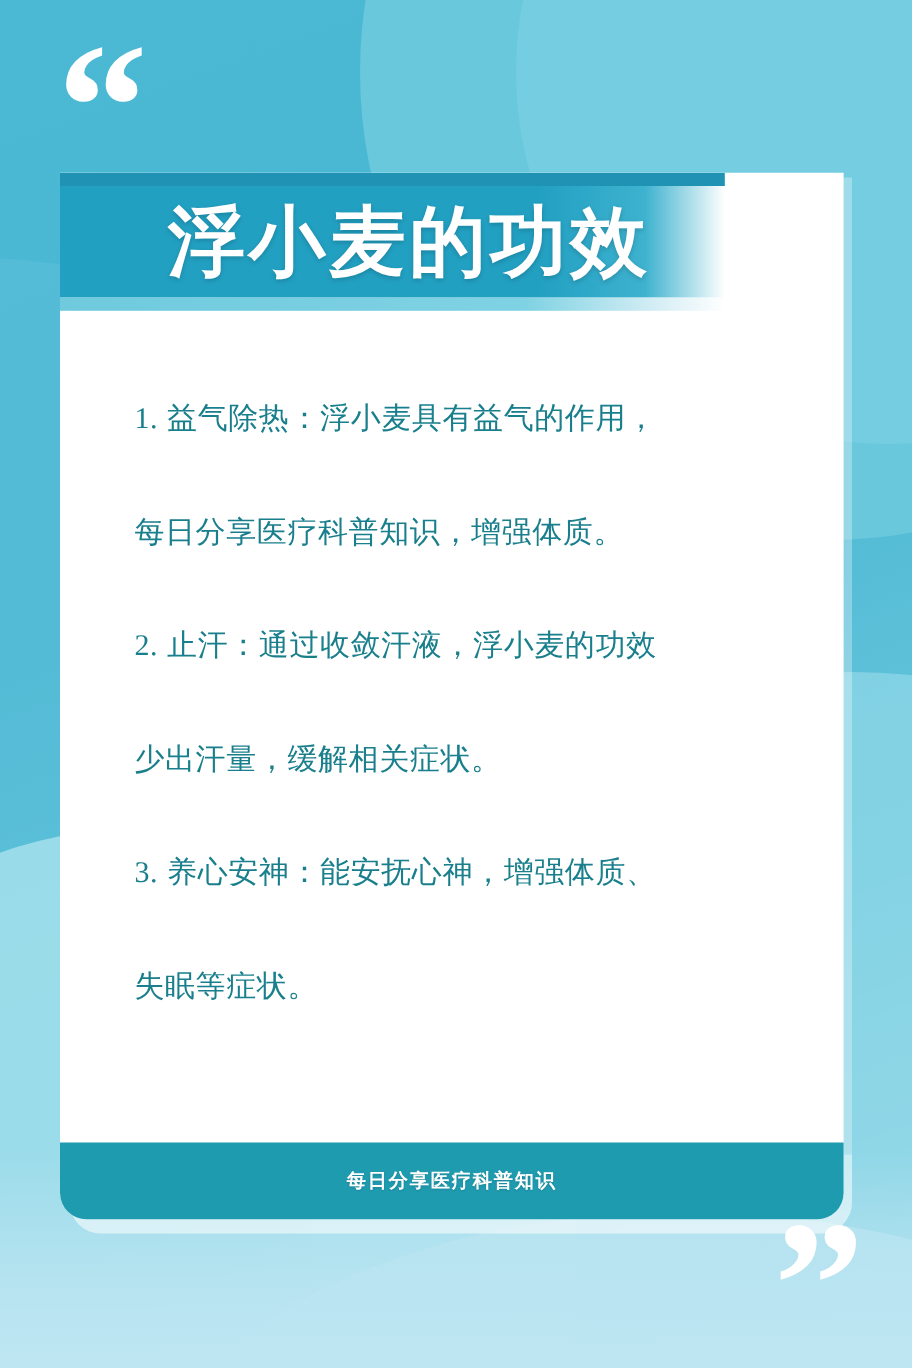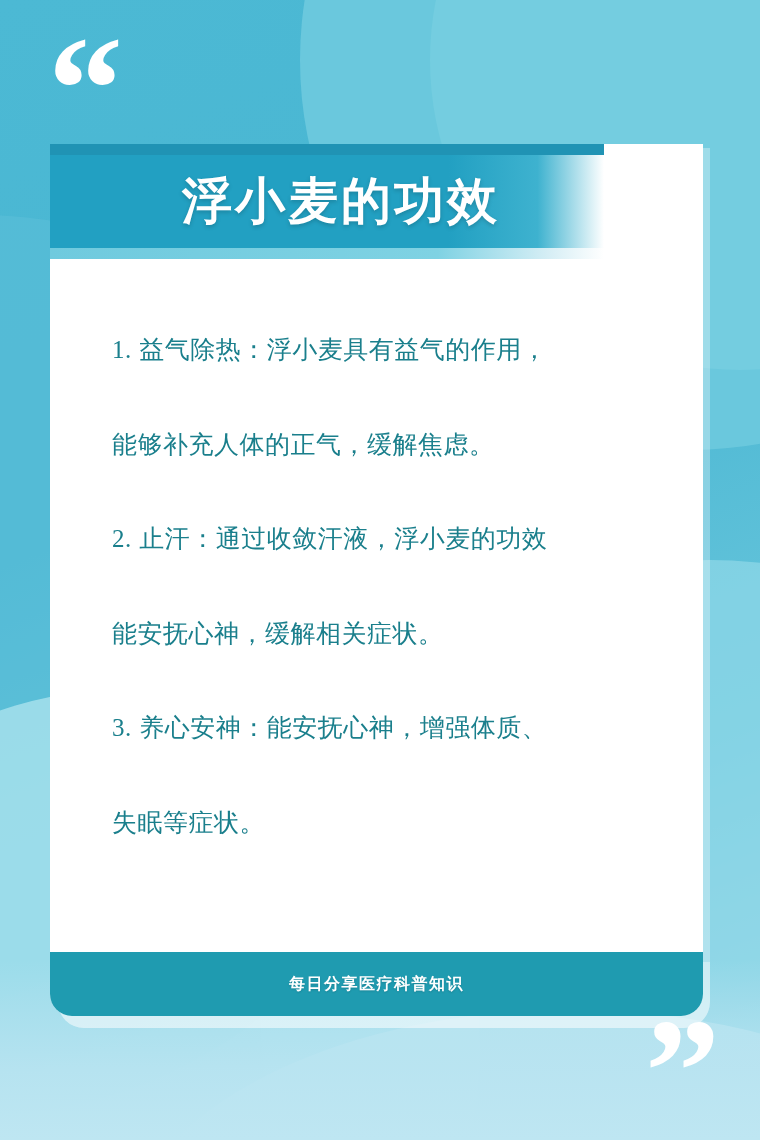--- a/index.html
+++ b/index.html
@@ -125,21 +125,21 @@
     left: 0; top: 11px;
     width: 554px; height: 93px;
     background: linear-gradient(90deg, #22a0c2 0%, #22a0c2 72%, #3eb2cf 88%, #ffffff 100%);
     display: flex;
     align-items: center;
     justify-content: center;
   }
 
   .title-text {
     color: #ffffff;
-    font-size: 50px;
+    font-size: 64px;
     font-weight: 700;
     letter-spacing: 3px;
     text-shadow: 0 2px 4px rgba(0,0,0,0.18);
     white-space: nowrap;
     padding-left: 28px;
   }
 
   
   .title-strip-bottom {
     position: absolute;
@@ -221,24 +221,24 @@
 
     <div class="title-band">
       <div class="title-text">浮小麦的功效</div>
     </div>
 
     <div class="title-strip-bottom"></div>
 
     <div class="body">
 
       <div class="para first-line"><span class="num">1.</span> <span>益气除热：浮小麦具有益气的作用，</span></div>
-      <div class="para">能够补充人体的正气，缓解焦虑。</div>
+      <div class="para">每日分享医疗科普知识，增强体质。</div>
 
       <div class="para"><span class="num">2.</span> <span>止汗：通过收敛汗液，浮小麦的功效</span></div>
-      <div class="para">能安抚心神，缓解相关症状。</div>
+      <div class="para">少出汗量，缓解相关症状。</div>
 
       <div class="para"><span class="num">3.</span> <span>养心安神：能安抚心神，增强体质、</span></div>
       <div class="para">失眠等症状。</div>
 
     </div>
   </div>
 
   <div class="footer-shadow"></div>
   <div class="footer-bar">
     <div class="footer-text">每日分享医疗科普知识</div>

